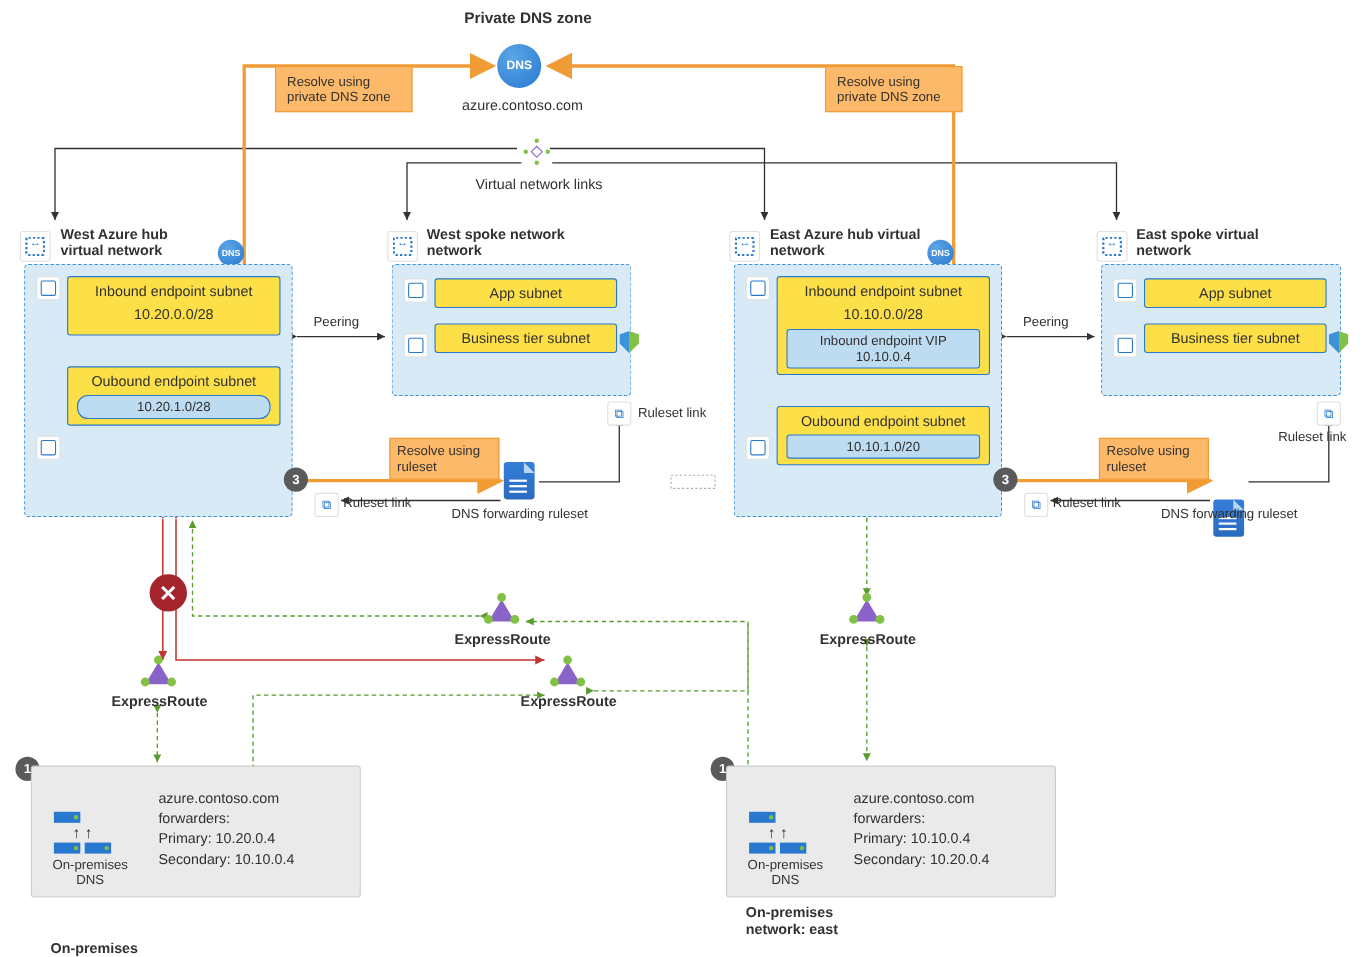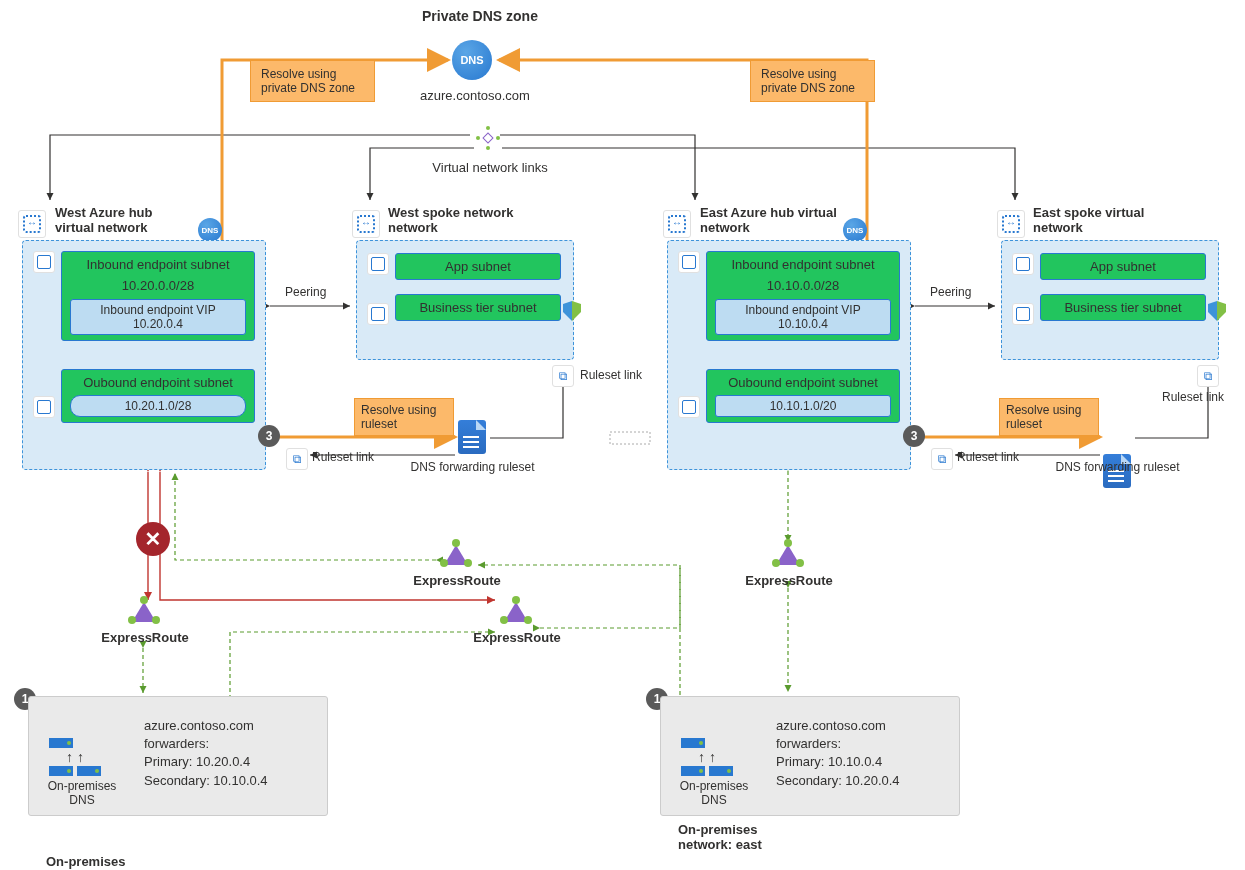--- a/index.html
+++ b/index.html
@@ -24,21 +24,21 @@
   .vnet-icon-inner{ width:18px; height:18px; border:2px dotted #2878d0; border-radius:3px; position:relative;}
   .vnet-icon-inner::before{content:"↔"; position:absolute; left:2px; top:-1px; font-size:10px; color:#2878d0;}
   .subnet-icon { width:22px; height:22px; background:#fff; border:1px solid #e0e0e0; border-radius:3px; display:flex; align-items:center; justify-content:center;}
   .subnet-icon-inner{ width:14px; height:14px; border:1.5px solid #2878d0; border-radius:2px; position:relative;}
 
   .num-badge { width:22px; height:22px; border-radius:50%; background:#5a5a5a; color:#fff; font-weight:bold; display:flex; align-items:center; justify-content:center; font-size:12px;}
   .fail-icon { width:34px; height:34px; border-radius:50%; background:#a4252c; color:#fff; display:flex; align-items:center; justify-content:center; font-size:20px; font-weight:bold;}
 
   
   .vnet-box { border: 1.5px dashed #3d93da; background: #d9eaf7; border-radius:4px; }
-  .subnet-box { background:#22c55e; border:1px solid #2878d0; border-radius:3px; padding:5px 8px; text-align:center; }
+  .subnet-box { background:#fde047; border:1px solid #2878d0; border-radius:3px; padding:5px 8px; text-align:center; }
   .vip-box { background:#bddcf2; border:1px solid #2878d0; border-radius:3px; padding:3px 6px; text-align:center; font-size:12px;}
 
   
   .onprem-box { background:#eaeaea; border:1px solid #ccc; border-radius:3px; }
 
   
   .callout { background:#fcb96a; border:1px solid #f09b34; padding:6px 10px; font-size:12px; text-align:left; }
 
   
   .ruleset-icon{ width:28px; height:34px; background:linear-gradient(#347ed9,#2a6bc0); border-radius:3px; position:relative;}
@@ -143,21 +143,20 @@
   </div>
 <div class="abs dns-small" style="left:198px; top:218px;">DNS</div>
 <div class="abs num-badge" style="left:226px; top:240px;">2</div>
 <div class="abs vnet-box" style="left:22px; top:240px; width:244px; height:230px;">
   <div class="abs subnet-icon" style="left:10px; top:10px;">
       <div class="subnet-icon-inner"></div>
     </div>
   <div class="subnet-box" style="margin:10px 10px 6px 38px;">
     <div>Inbound endpoint subnet</div>
     <div style="margin:6px 0;">10.20.0.0/28</div>
-    <div class="vip-box">Inbound endpoint VIP 10.20.0.4</div>
   </div>
   <div class="abs subnet-icon" style="left:10px; top:155px;">
       <div class="subnet-icon-inner"></div>
     </div>
   <div class="subnet-box" style="margin:28px 10px 6px 38px;">
     <div>Oubound endpoint subnet</div>
     <div class="vip-box" style="margin-top:5px;border-radius:10px;">10.20.1.0/28</div>
   </div>
 </div>
 <div class="abs num-badge" style="left:258px; top:425px;">3</div>

